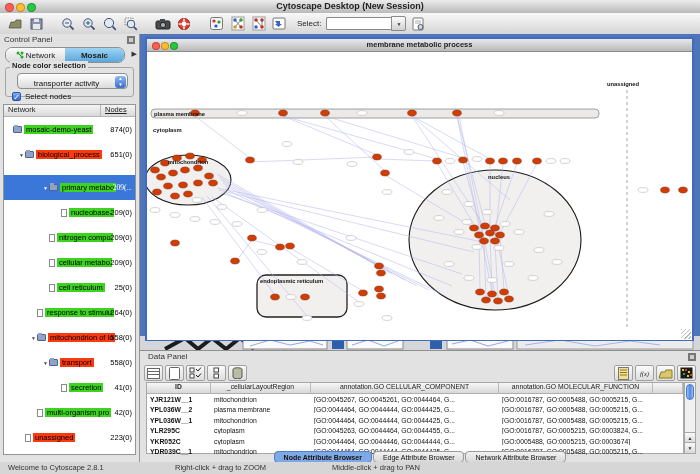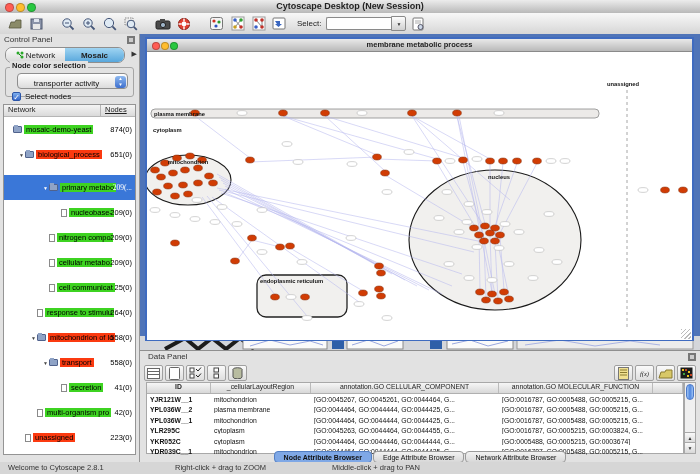--- a/index.html
+++ b/index.html
@@ -516,21 +516,21 @@
           <span class="tree-arrow"></span>
           <span class="tree-icon file"></span>
           <span class="tree-label green">cellular metabo</span>
           <span class="tree-count">209(0)</span>
         </div>
 
         <div class="tree-row">
           <span class="tree-indent" style="display: inline-block; flex: 0 0 auto; width: 38px;"></span>
           <span class="tree-arrow"></span>
           <span class="tree-icon file"></span>
-          <span class="tree-label green">cell communicat</span>
+          <span class="tree-label green">cell reticulum</span>
           <span class="tree-count">25(0)</span>
         </div>
 
         <div class="tree-row">
           <span class="tree-indent" style="display: inline-block; flex: 0 0 auto; width: 26px;"></span>
           <span class="tree-arrow"></span>
           <span class="tree-icon file"></span>
           <span class="tree-label green">response to stimulu</span>
           <span class="tree-count">264(0)</span>
         </div>

